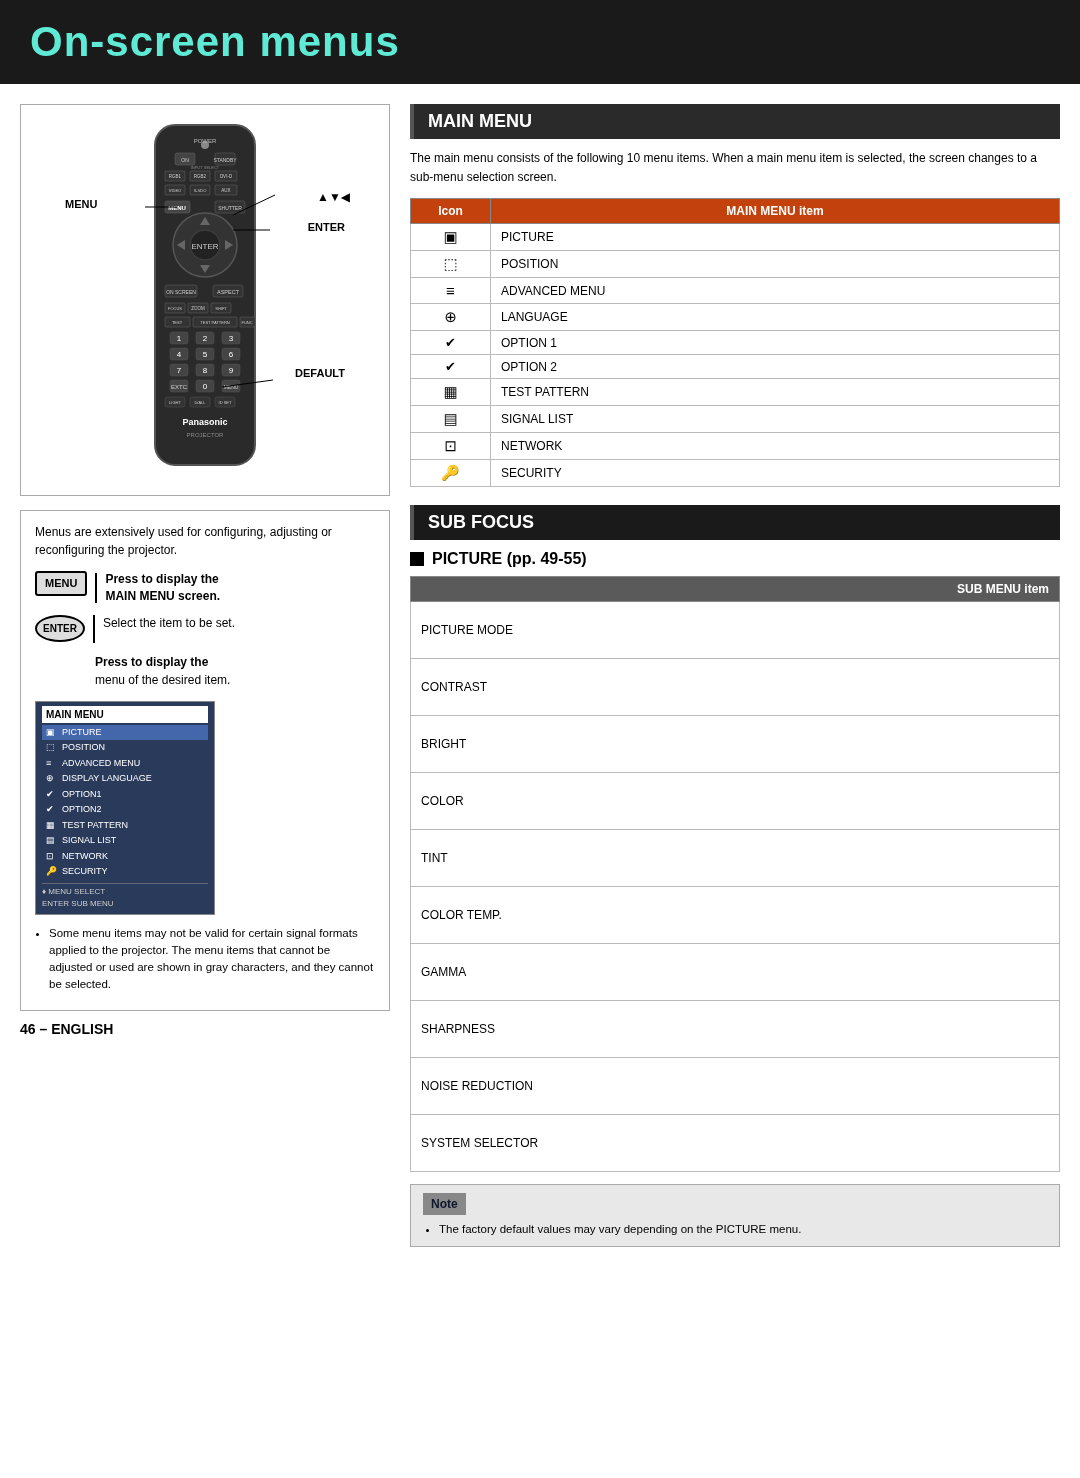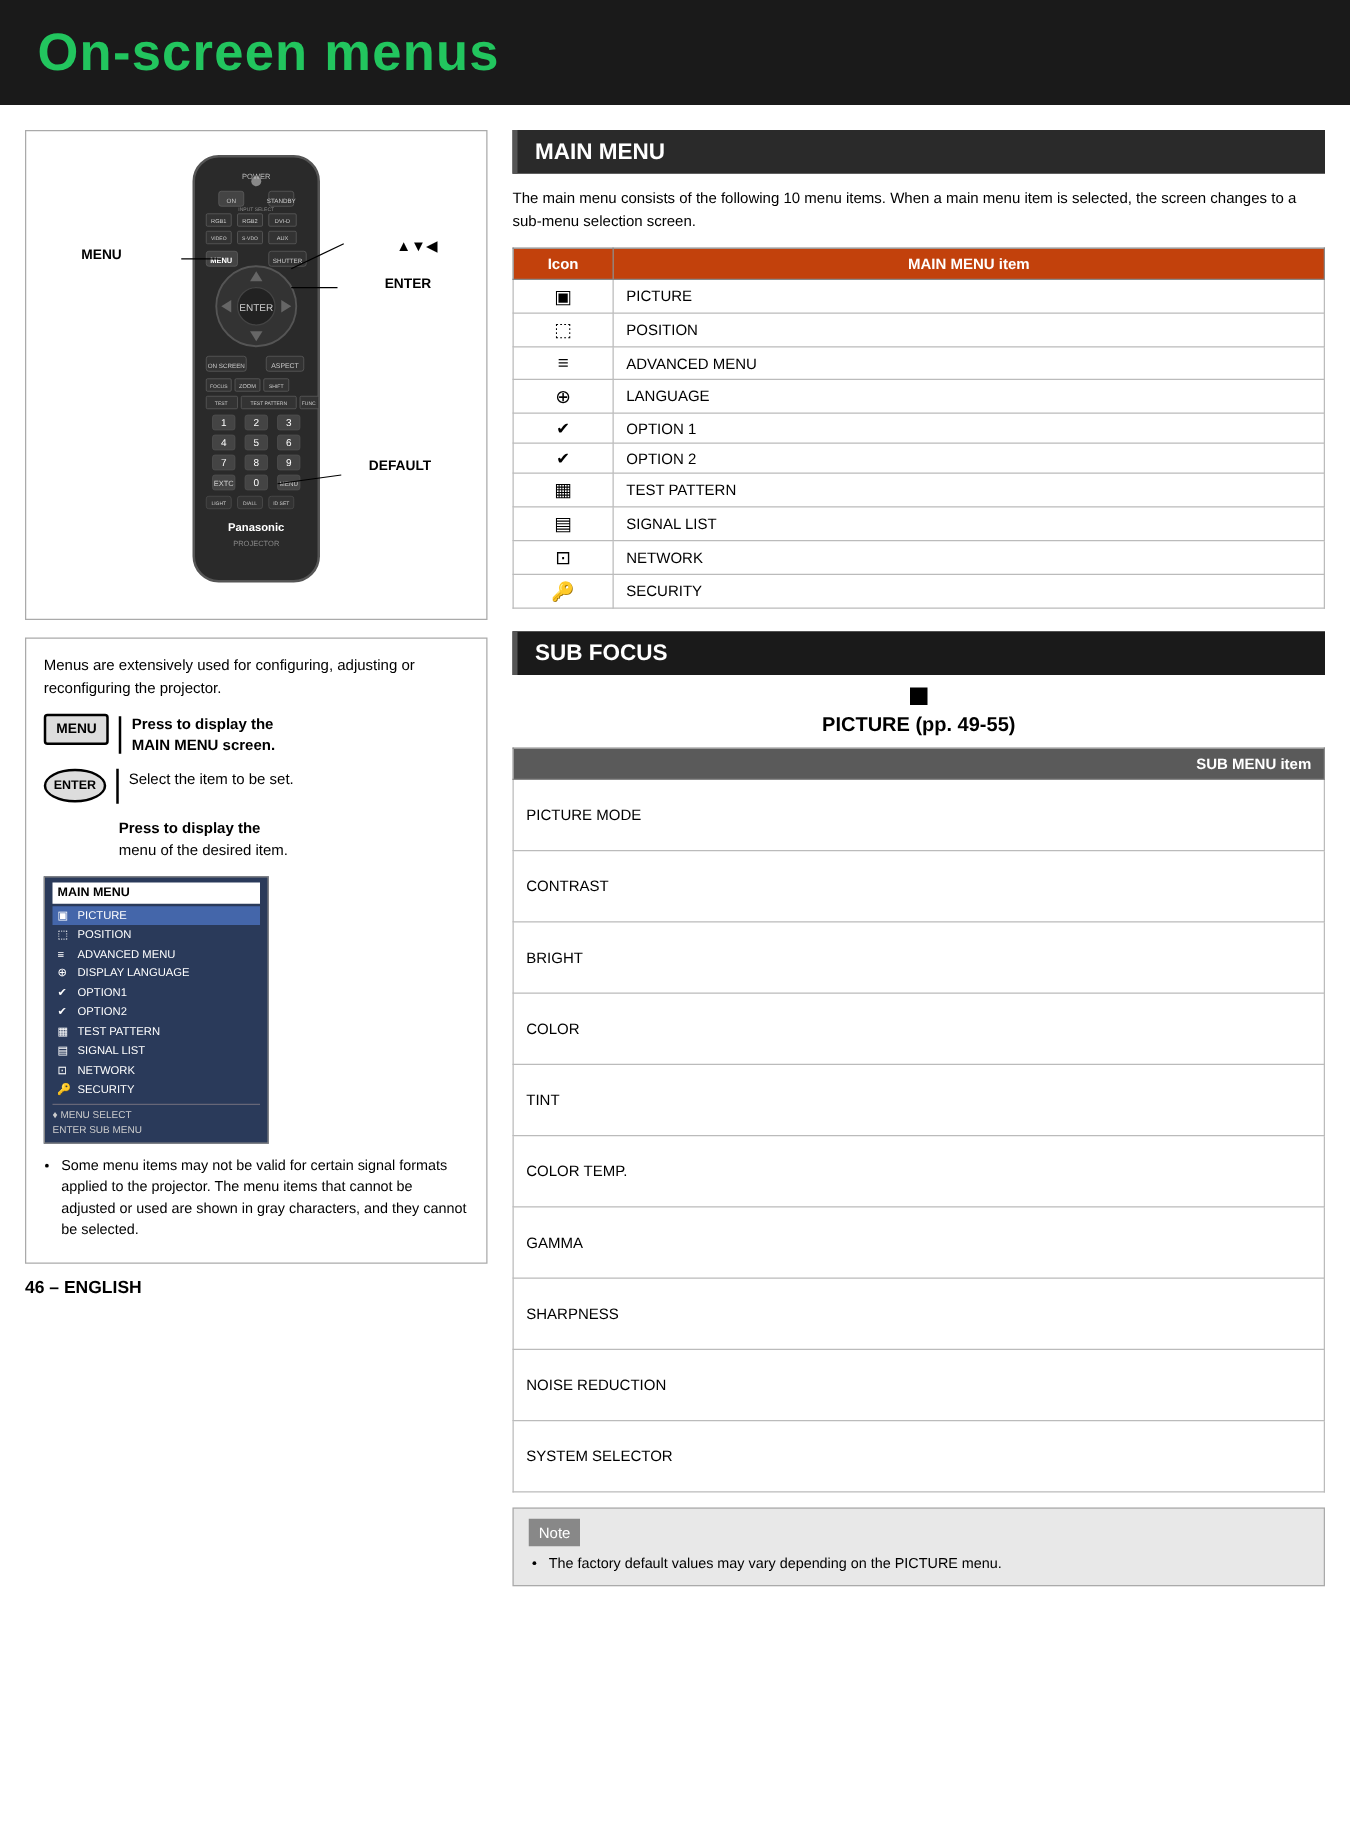--- a/index.html
+++ b/index.html
@@ -10,21 +10,21 @@
       min-height: 1478px;
       font-size: 13px;
       color: #000;
     }
 
     .page-header {
       background: #1a1a1a;
       padding: 18px 30px 18px 30px;
     }
     .page-header h1 {
-      color: #22c55e;
+      color: #5eead4;
       font-size: 42px;
       font-weight: bold;
       letter-spacing: 1px;
     }
 
     .main-content {
       display: flex;
       flex-direction: row;
       padding: 20px 20px 20px 20px;
       gap: 20px;
@@ -162,21 +162,20 @@
       display: inline-block;
       font-size: 15px;
     }
 
     
     .picture-header {
       display: flex;
       align-items: center;
       gap: 8px;
       margin-bottom: 8px;
-      flex-direction: column;
     }
     .black-square {
       background: #000;
       color: #fff;
       width: 14px;
       height: 14px;
       display: inline-block;
       flex-shrink: 0;
     }
     .picture-title {
@@ -204,25 +203,25 @@
     }
 
     .note-box {
       background: #e8e8e8;
       border: 1px solid #aaa;
       padding: 8px 12px;
       font-size: 11.5px;
       line-height: 1.5;
     }
     .note-box .note-title {
-      font-weight: normal;
+      font-weight: bold;
       font-size: 12px;
       margin-bottom: 4px;
       background: #888;
-      color: #ffffff;
+      color: #0f172a;
       padding: 2px 8px;
       display: inline-block;
       margin-bottom: 6px;
     }
     .note-box li {
       margin-left: 16px;
     }
 
     
     .remote-wrapper {

